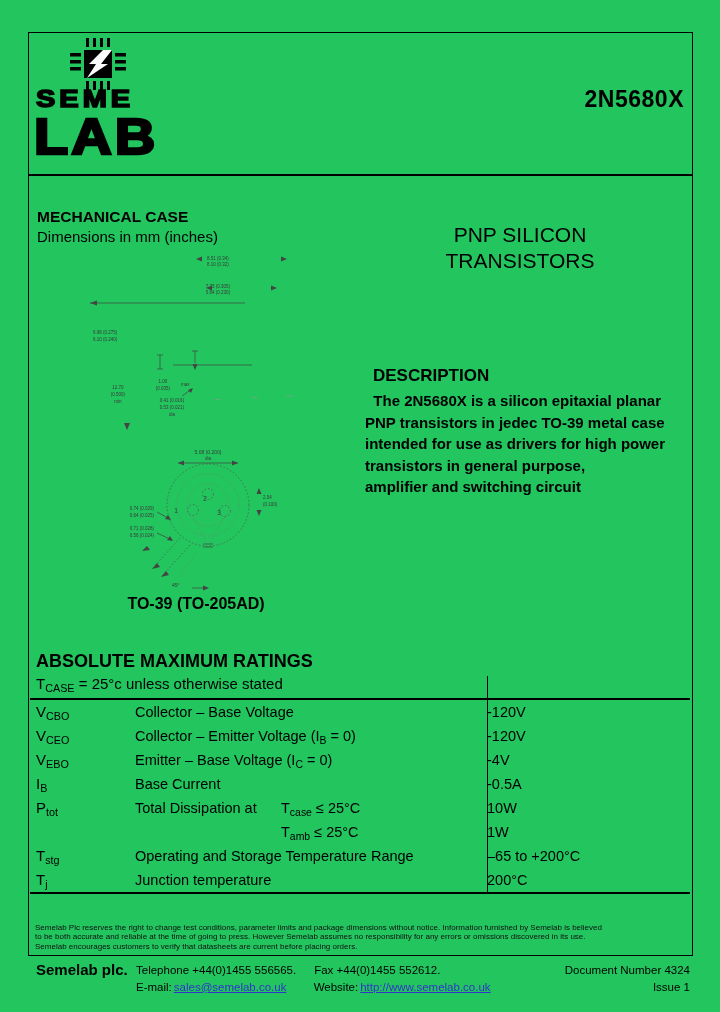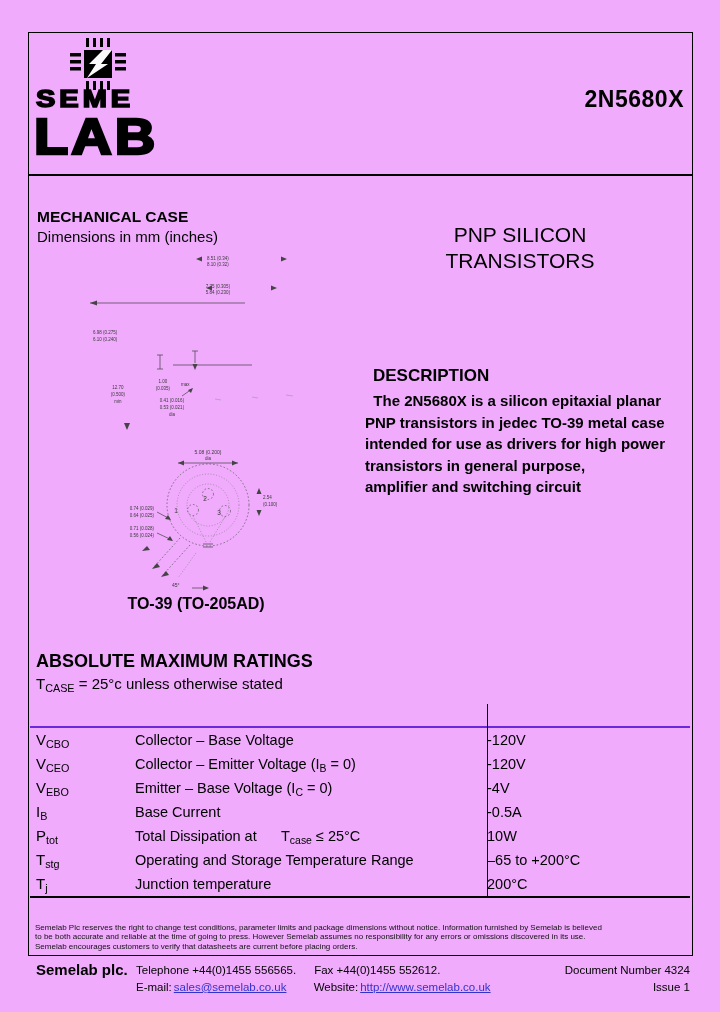--- a/index.html
+++ b/index.html
@@ -1,16 +1,16 @@
 <!DOCTYPE html>
 <html><head>
 <meta charset="utf-8">
 <style>
   html,body{margin:0;padding:0;background:#eee;}
-  .page{position:relative;width:720px;height:1012px;background:#f0abfc;
+  .page{position:relative;width:720px;height:1012px;background:#22c55e;
         font-family:"Liberation Sans",sans-serif;color:#000;overflow:hidden;}
   .abs{position:absolute;}
   
   .frame{left:28px;top:32px;width:663px;height:922px;border:1px solid #000;}
   .header-rule{left:28px;top:174px;width:664px;height:2px;background:#000;}
   
   .seme{left:36px;top:86px;font-size:29px;font-weight:900;letter-spacing:4px;
         -webkit-text-stroke:2px #000;transform:scaleY(.8);transform-origin:top left;}
   .lab{left:34px;top:108px;font-size:56px;font-weight:900;letter-spacing:3px;
        -webkit-text-stroke:3px #000;transform:scaleY(.88);transform-origin:top left;}
@@ -21,21 +21,21 @@
   .pkg-caption{left:96px;top:595px;width:200px;text-align:center;font-size:16px;font-weight:bold;}
   .pin-row{left:48px;top:620px;width:302px;display:flex;justify-content:space-between;font-size:12.5px;}
   
   .prod-title{left:390px;top:222px;width:260px;text-align:center;font-size:21px;font-weight:normal;line-height:26px;}
   .desc-h{left:365px;top:366px;font-size:17px;font-weight:bold;margin-left:8px;}
   .desc-body{left:365px;top:390px;width:340px;font-size:15px;font-weight:bold;line-height:21.5px;white-space:pre-wrap;}
   
   .amr-h{left:36px;top:651px;font-size:18px;font-weight:bold;}
   .amr-cond{left:36px;top:675px;font-size:15px;}
   sub{font-size:72%;vertical-align:baseline;position:relative;top:.28em;letter-spacing:0;}
-  .am-table{left:30px;top:698px;width:660px;border-top:2px solid #6d28d9;border-bottom:2px solid #000;margin-top:28px;}
+  .am-table{left:30px;top:698px;width:660px;border-top:2px solid #000000;border-bottom:2px solid #000;}
   .am-divider{position:absolute;left:457px;top:-24px;bottom:0;width:1px;background:#000;}
   .am-row{display:flex;height:24px;line-height:24px;font-size:14.5px;}
   .am-sym{width:105px;padding-left:6px;font-size:15px;box-sizing:border-box;}
   .am-param{width:352px;position:relative;}
   .am-cond{position:absolute;left:146px;top:0;}
   .am-val{flex:1;text-align:left;}
   
   .disclaimer{left:35px;top:923px;width:652px;font-size:8px;line-height:9.3px;color:#111;white-space:pre-wrap;}
   .foot-co{left:36px;top:961px;font-size:15px;font-weight:bold;}
   .foot-line1{left:136px;top:964px;font-size:11.5px;}
@@ -220,20 +220,27 @@
           <div class="am-sym">I<sub>B</sub></div>
           <div class="am-param">Base Current</div>
           <div class="am-val">-0.5A</div>
         </div>
         <div class="am-row">
           <div class="am-sym">P<sub>tot</sub></div>
           <div class="am-param">Total Dissipation at<span class="am-cond">T<sub>case</sub> ≤ 25°C</span></div>
           <div class="am-val">10W</div>
         </div>
         <div class="am-row">
+          <div class="am-sym"></div>
+          <div class="am-param">
+            <span class="am-cond">T<sub>amb</sub> ≤ 25°C</span>
+          </div>
+          <div class="am-val">1W</div>
+        </div>
+        <div class="am-row">
           <div class="am-sym">T<sub>stg</sub></div>
           <div class="am-param">Operating and Storage Temperature Range</div>
           <div class="am-val">–65 to +200°C</div>
         </div>
         <div class="am-row">
           <div class="am-sym">T<sub>j</sub></div>
           <div class="am-param">Junction temperature</div>
           <div class="am-val">200°C</div>
         </div>
       </div>

